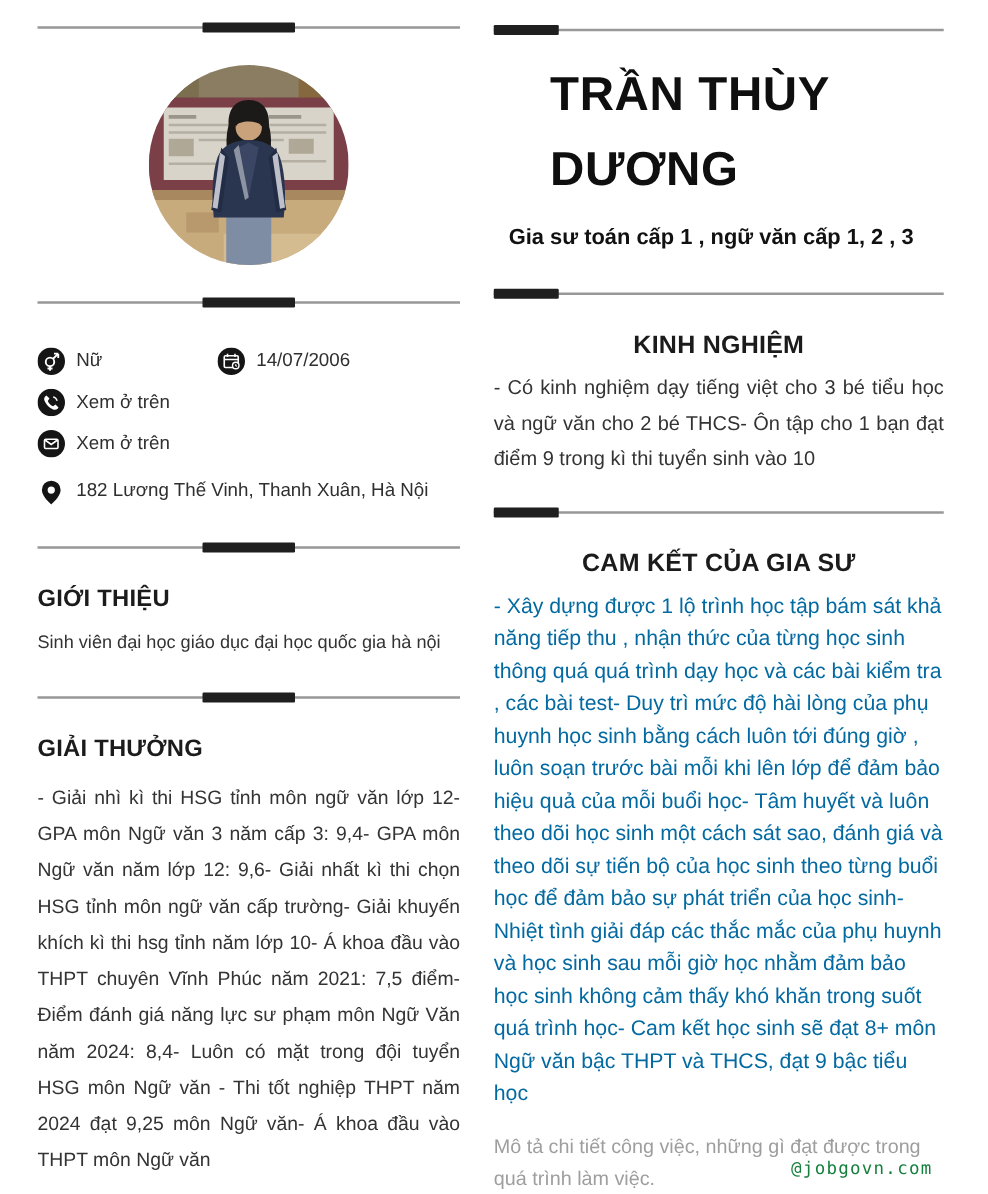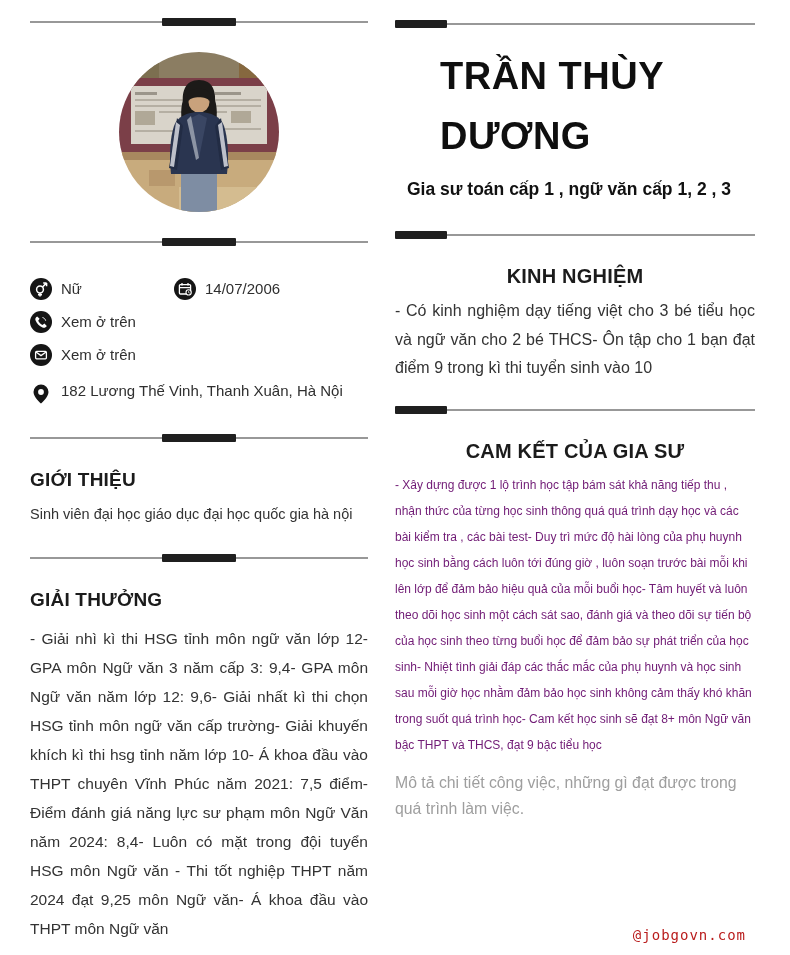--- a/index.html
+++ b/index.html
@@ -19,47 +19,47 @@
   }
   .divider .seg{position:absolute;top:0;height:8px;background:#1f1f1f;border-radius:1px;}
   .divider.center .seg{left:39%;width:22%;}
   .divider.left-seg .seg{left:0;width:14.5%;}
 
   
   .photo-wrap{width:160px;height:160px;border-radius:50%;overflow:hidden;margin:26px auto 0;}
   .photo-wrap svg{display:block;}
   .div-below-photo{margin-top:26px;}
   .contact{margin-top:32px;font-size:15px;color:#2f2f2f;}
-  .contact-row{display:flex;align-items:center;margin-bottom:11px;}
+  .contact-row{display:flex;align-items:flex-end;margin-bottom:11px;}
   .contact-pair{display:flex;}
   .contact-cell{display:flex;align-items:center;}
   .contact-cell.first{width:144px;}
   .cicon{width:22px;height:22px;flex:0 0 22px;margin-right:9px;}
   .ctext{line-height:22px;}
   .addr-text{line-height:24px;padding-top:0px;}
   .div-above-about{margin-top:29px;}
   .sec-heading{font-size:19px;font-weight:bold;color:#1b1b1b;margin:27px 0 0;letter-spacing:.2px;}
   .about-text{font-size:14.5px;margin-top:13px;line-height:21px;color:#333;}
   .div-above-awards{margin-top:29px;}
   .awards-text{font-size:15.5px;line-height:29px;margin-top:13px;text-align:justify;color:#333;}
 
   
   .col-right .divider.top{margin-top:20px;}
   .person-name{font-size:38px;line-height:60px;font-weight:bold;color:#0f0f0f;margin-top:18px;letter-spacing:.5px;margin-left:45px;}
   .person-title{font-size:17.5px;font-weight:bold;color:#111;margin-top:13px;margin-left:12px;}
   .div-above-exp{margin-top:31px;}
   .sec-heading-r{font-size:20px;font-weight:bold;color:#1b1b1b;margin:26px 0 0;letter-spacing:.2px;text-align:center;}
   .exp-text{font-size:16px;line-height:28.5px;margin-top:9px;text-align:justify;color:#333;}
   .div-above-commit{margin-top:23px;}
-  .commit-text{font-size:12px;line-height:26px;margin-top:9px;color:#701a75;}
+  .commit-text{font-size:17px;line-height:26px;margin-top:9px;color:#0369a1;}
   .placeholder-text{font-size:15.8px;line-height:26px;margin:0;color:#9e9e9e;}
 
   .watermark{
     position:absolute;right:44px;bottom:12px;
-    font-family:"DejaVu Sans Mono",monospace;font-size:14px;color:#b91c1c;letter-spacing:1px;
+    font-family:"DejaVu Sans Mono",monospace;font-size:14px;color:#15803d;letter-spacing:1px;
   }
 </style>
 </head>
 <body>
 
 <div class="page">
 
   <div class="col-left">
 
     <div class="divider center" style="margin-top:18px;">

